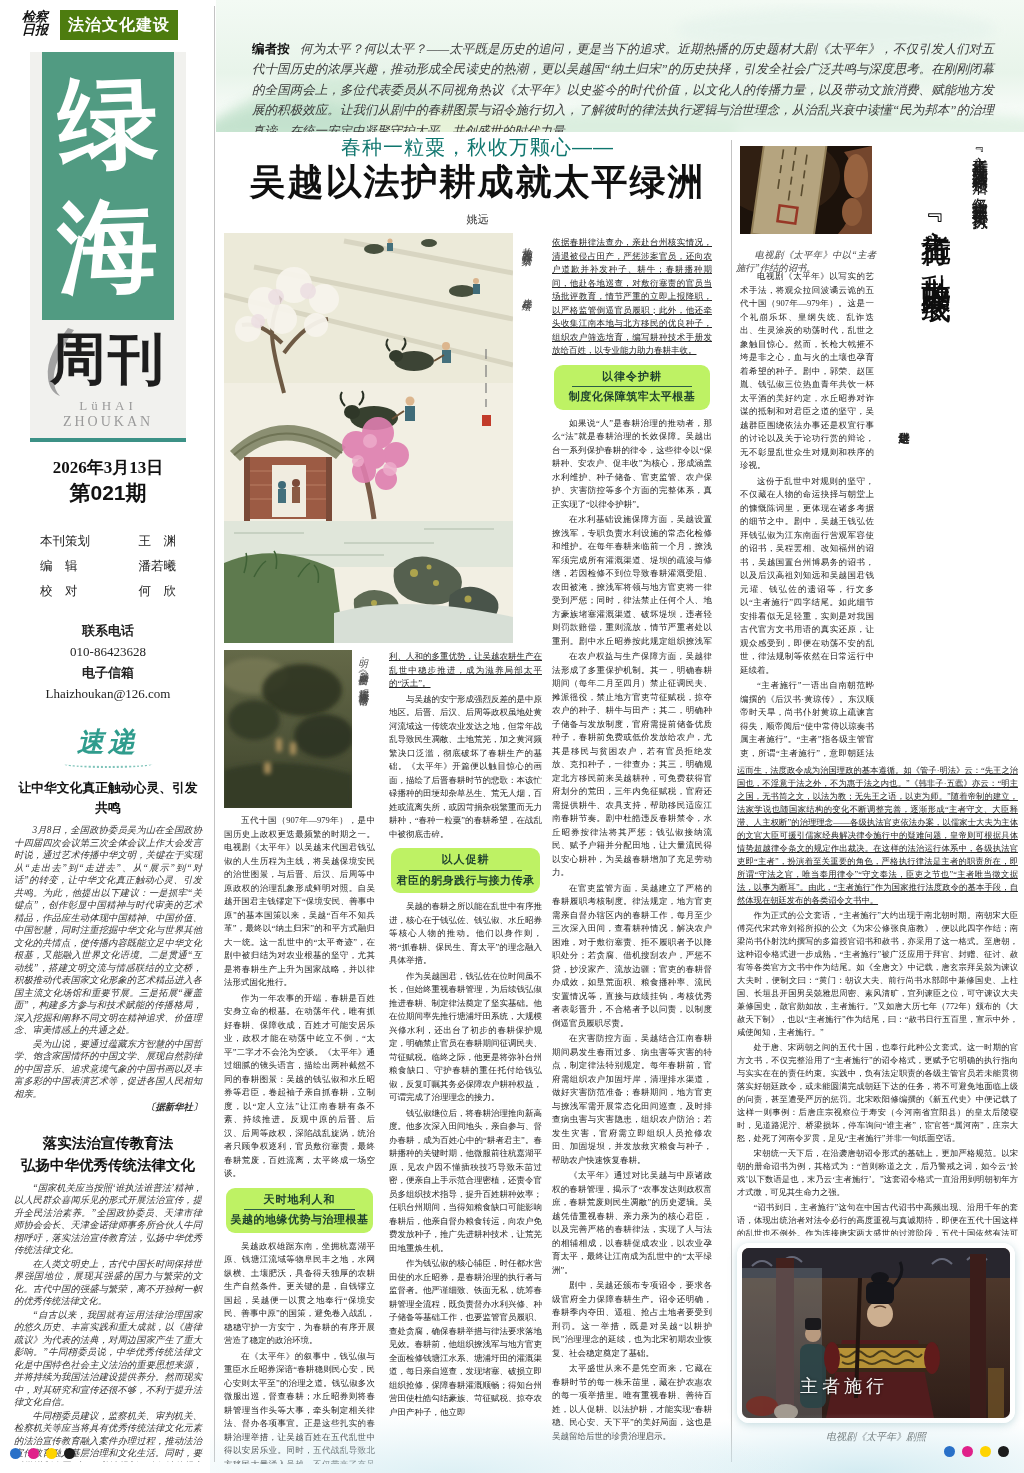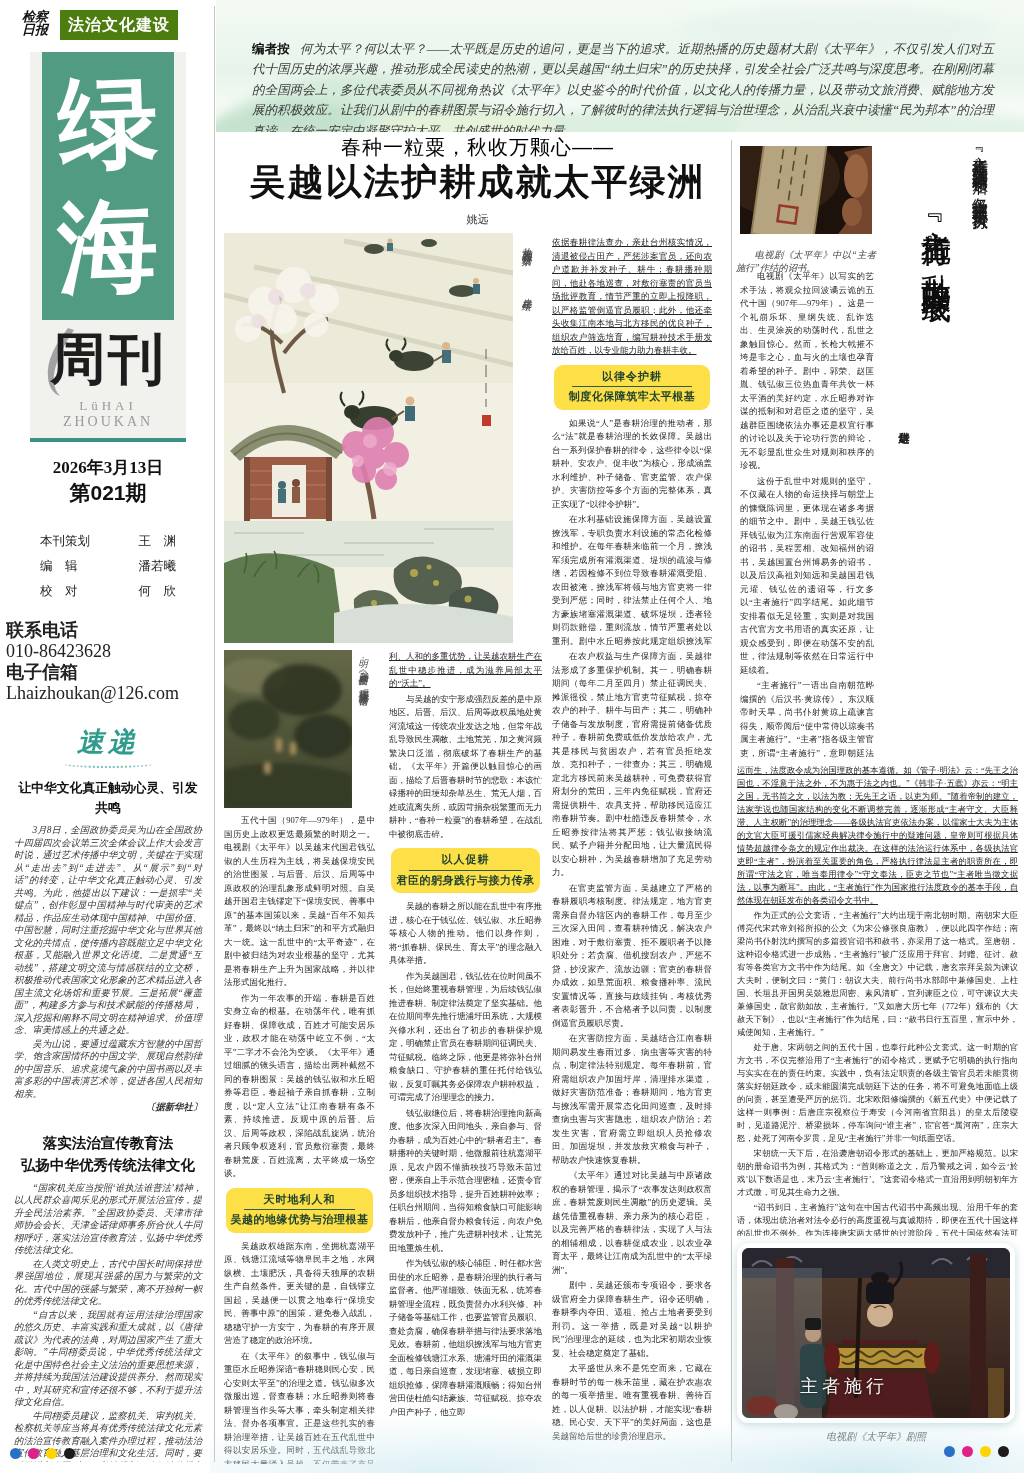--- a/index.html
+++ b/index.html
@@ -3,21 +3,21 @@
 <meta charset="utf-8">
 <style>
   html,body{margin:0;padding:0;background:#e9e9e9;}
   #page{position:relative;width:1024px;height:1473px;background:#ffffff;overflow:hidden;
         font-family:"Liberation Serif","DejaVu Serif",serif;color:#262626;}
   
   .vline{position:absolute;width:1px;background:#c3c3c3;}
   .para{margin:0 0 2px 0;text-indent:2em;text-align:justify;}
   .cont{text-indent:0;text-decoration:underline;}
   .src{margin:0;text-align:right;font-weight:bold;}
-  .subhead{margin:7px 2px;background:#fde047;border-radius:9px;padding:5px 4px 6px;text-align:center;
+  .subhead{margin:7px 2px;background:#bef264;border-radius:9px;padding:5px 4px 6px;text-align:center;
            font-family:"Liberation Sans","DejaVu Sans",sans-serif;color:#1c3f2e;font-weight:bold;}
   .subhead .sh1{font-size:11px;letter-spacing:1px;}
   .subhead .shline{height:1px;background:#2c5e46;margin:3px 14px;}
   .subhead .sh2{font-size:11px;letter-spacing:0.5px;}
   
   #sidebar{position:absolute;left:6px;top:0;width:204px;height:1462px;overflow:hidden;}
   .logo-row{display:flex;align-items:flex-start;margin:10px 0 0 16px;}
   .paper-logo{font-family:"Liberation Serif",serif;font-style:italic;font-weight:bold;font-size:13px;
               line-height:13px;color:#111;width:34px;}
   .badge{background:#4d7c0f;color:#fff;font-family:"Liberation Sans","DejaVu Sans",sans-serif;
@@ -33,41 +33,41 @@
                     font-family:"Liberation Serif",serif;letter-spacing:2px;}
   .roman{color:#9a9a9a;text-align:center;font-family:"Liberation Serif",serif;}
   .roman .r1{font-size:13px;letter-spacing:4px;}
   .roman .r2{font-size:14px;letter-spacing:3px;}
   .teal-bar{height:4px;background:#3c9186;margin-top:8px;}
   .date-line{margin-top:14px;text-align:center;font-weight:bold;font-size:17px;color:#111;}
   .issue-line{text-align:center;font-weight:bold;font-size:21px;color:#111;
               font-family:"Liberation Sans","DejaVu Sans",sans-serif;}
   .staff{margin:26px auto 0;width:136px;font-size:12.5px;color:#222;}
   .staff-row{display:flex;justify-content:space-between;margin-bottom:8px;}
-  .contact{margin-top:20px;font-size:18px;color:#222;line-height:21px;}
+  .contact{margin-top:20px;text-align:center;font-size:13px;color:#222;line-height:21px;}
   .contact .lbl{font-weight:bold;}
   .express-head{margin-top:20px;text-align:center;color:#2f9c8d;font-size:27px;font-weight:bold;
                 font-style:italic;letter-spacing:4px;}
   .express-deco{width:90px;height:6px;margin:0 auto 8px;border-bottom:2px dotted #7fc4ba;border-radius:50%;}
   .sd-art{padding:0 8px;}
   .sd-title{font-family:"Liberation Sans","DejaVu Sans",sans-serif;font-weight:bold;color:#111;
             text-align:center;font-size:12.8px;line-height:20px;margin:10px 0 6px;}
   .sd-title2{font-size:14.5px;line-height:22px;margin-top:18px;}
   .sd-body{font-size:9.3px;line-height:12.5px;font-style:italic;color:#333;}
   .sd-body .para{margin-bottom:1px;}
   
   #banner{position:absolute;left:216px;top:0;width:808px;height:132px;overflow:hidden;
           background:linear-gradient(180deg,#f3faf4 0%,#e8f4ea 55%,#ffffff 100%);}
   #banner svg{position:absolute;left:0;top:0;}
   .ednote{position:absolute;left:36px;top:26px;width:742px;font-size:12.5px;line-height:20.5px;
           color:#3a3a3a;text-align:justify;font-style:italic;}
   .ednote .ed-label{font-style:normal;font-weight:bold;color:#111;
                     font-family:"Liberation Sans","DejaVu Sans",sans-serif;margin-right:10px;}
   
-  .kicker{position:absolute;left:225px;top:134px;width:505px;text-align:center;font-size:20px;color:#000000;
+  .kicker{position:absolute;left:225px;top:134px;width:505px;text-align:center;font-size:20px;color:#0f766e;
           font-family:"Liberation Sans","DejaVu Sans",sans-serif;letter-spacing:1px;}
   .headline{position:absolute;left:215px;top:158px;width:525px;text-align:center;font-size:36px;font-weight:bold;
             color:#101010;font-family:"Liberation Sans","DejaVu Sans",sans-serif;letter-spacing:2px;}
   .byline{position:absolute;left:225px;top:212px;width:505px;text-align:center;font-size:11px;color:#333;}
   .bodycol{position:absolute;font-size:8.5px;line-height:13.5px;overflow:hidden;}
   #colA{left:224px;top:814px;width:151px;height:650px;}
   #colB{left:389px;top:650px;width:153px;height:814px;}
   #colCtop{left:552px;top:236px;width:160px;height:410px;}
   #colCbot{left:552px;top:650px;width:160px;height:814px;}
   .vcap{position:absolute;writing-mode:vertical-rl;text-orientation:upright;font-size:10px;line-height:15px;

